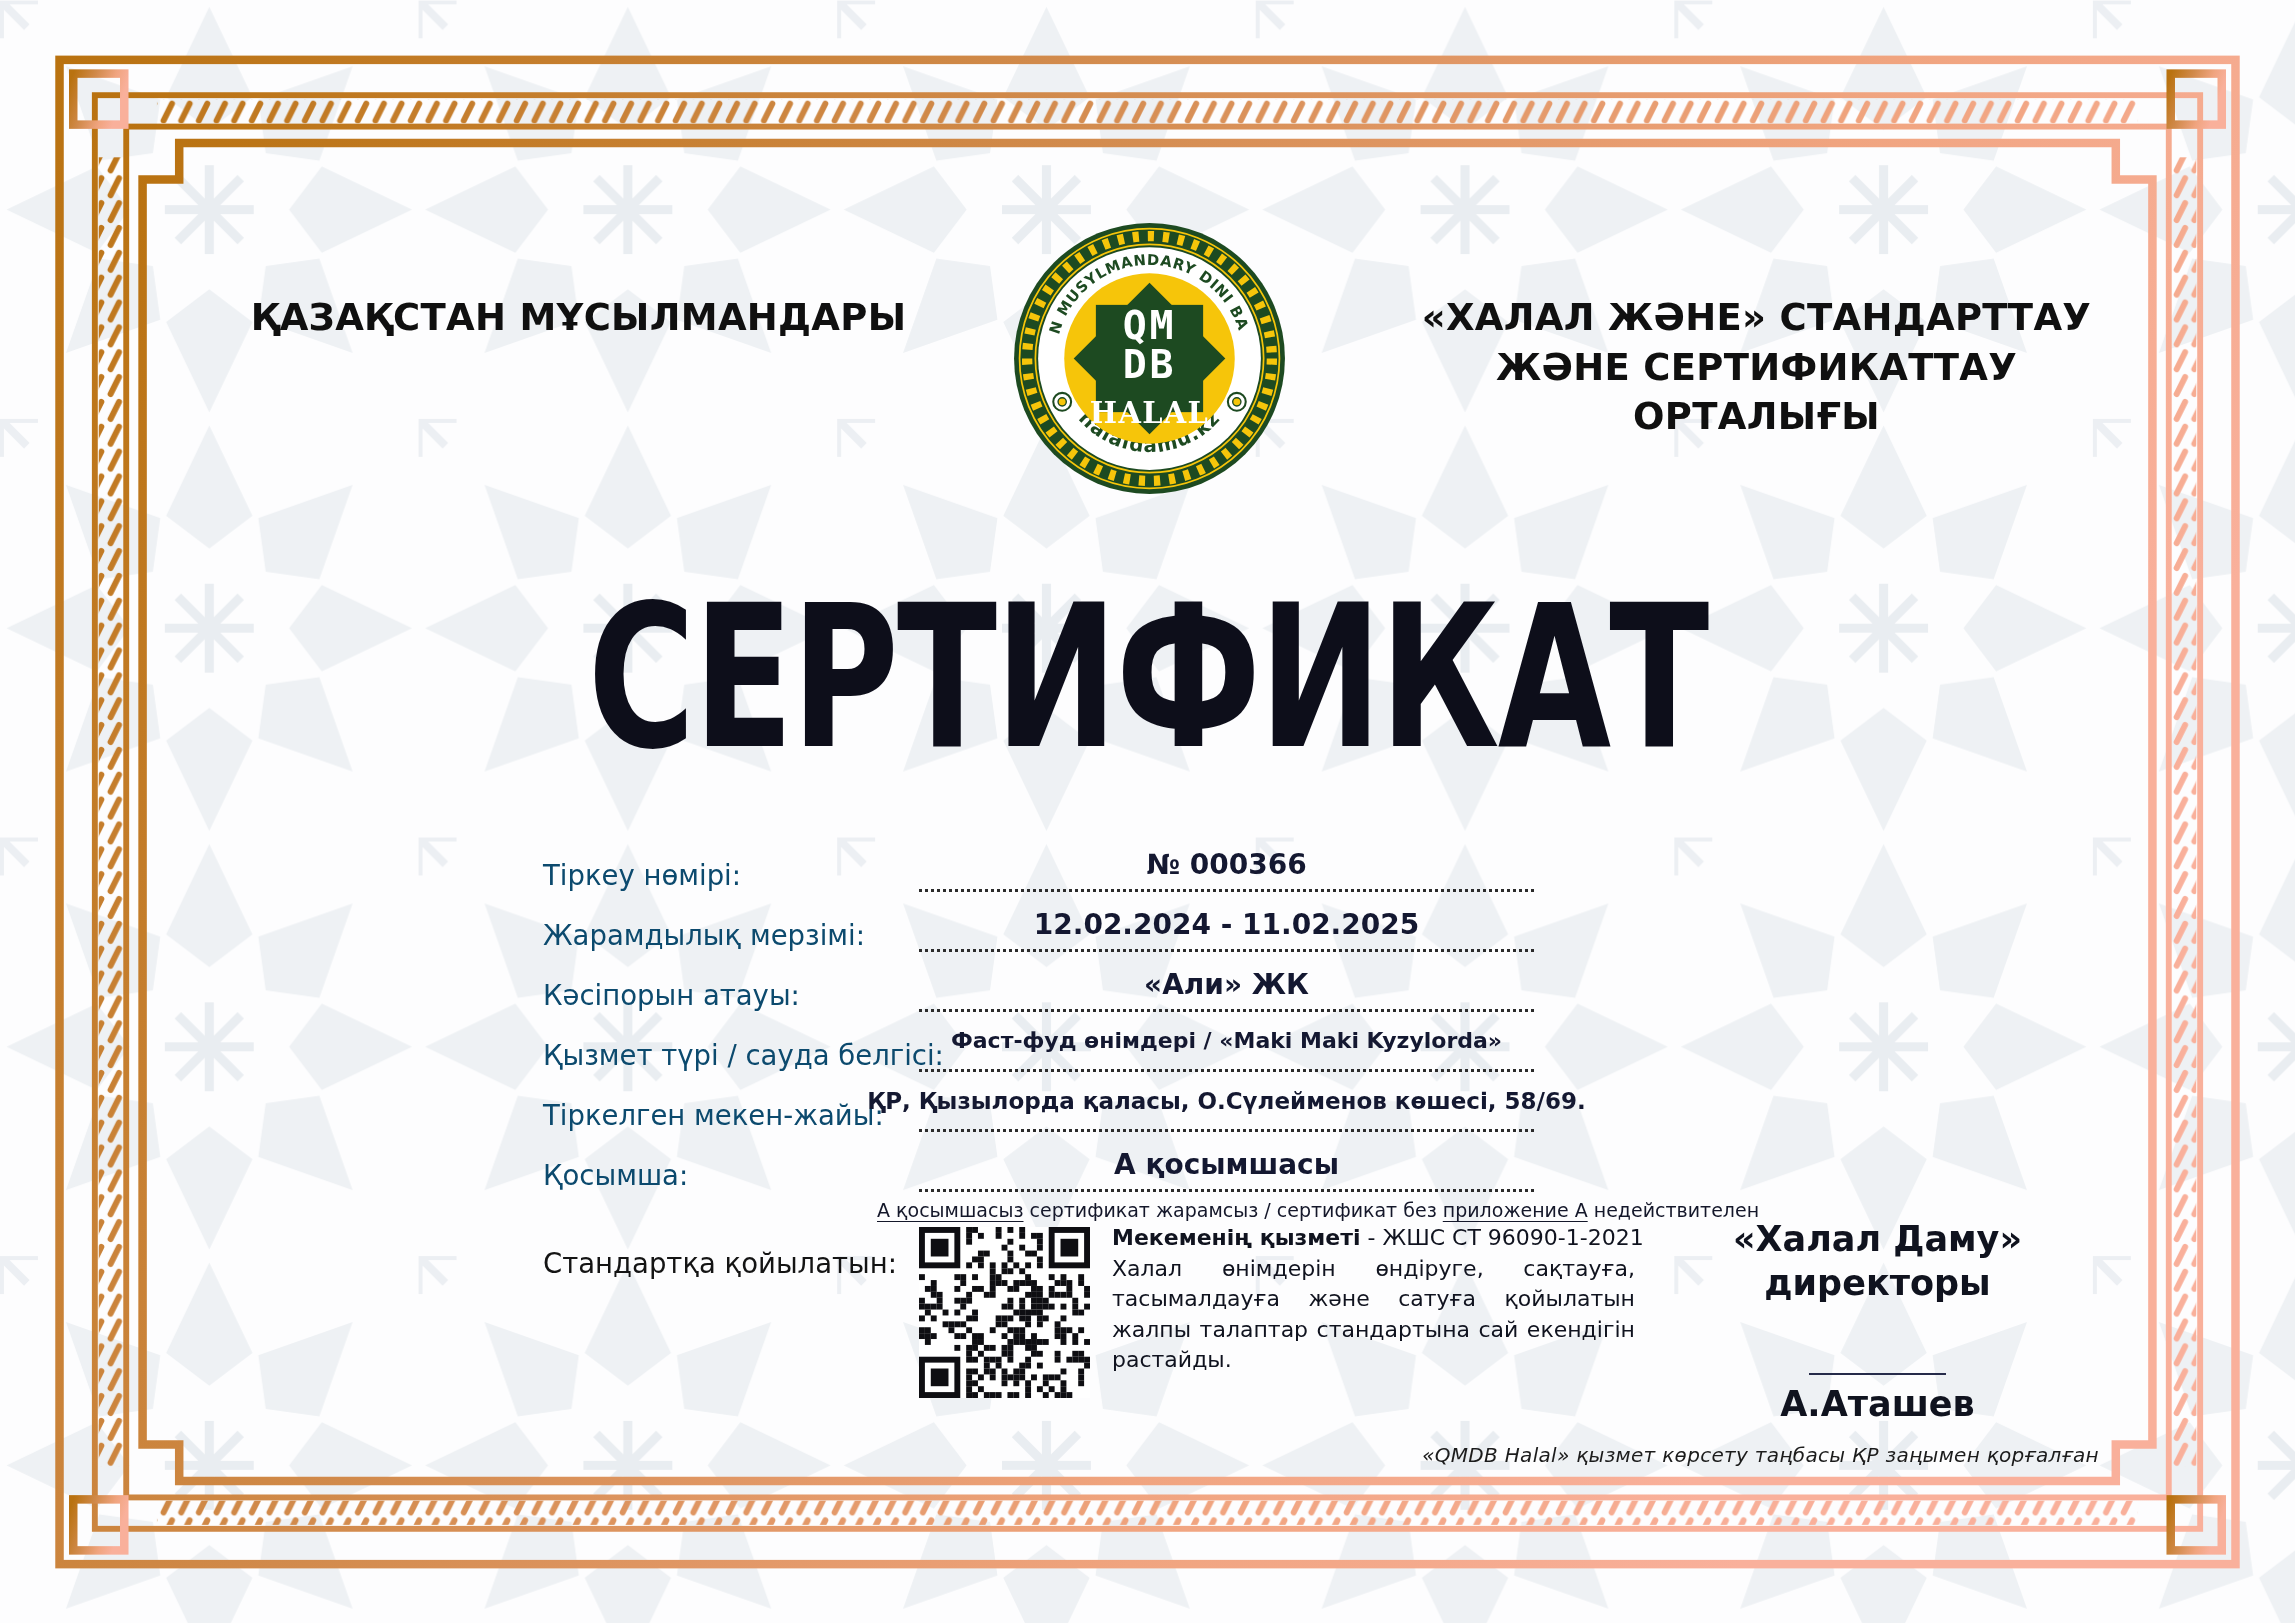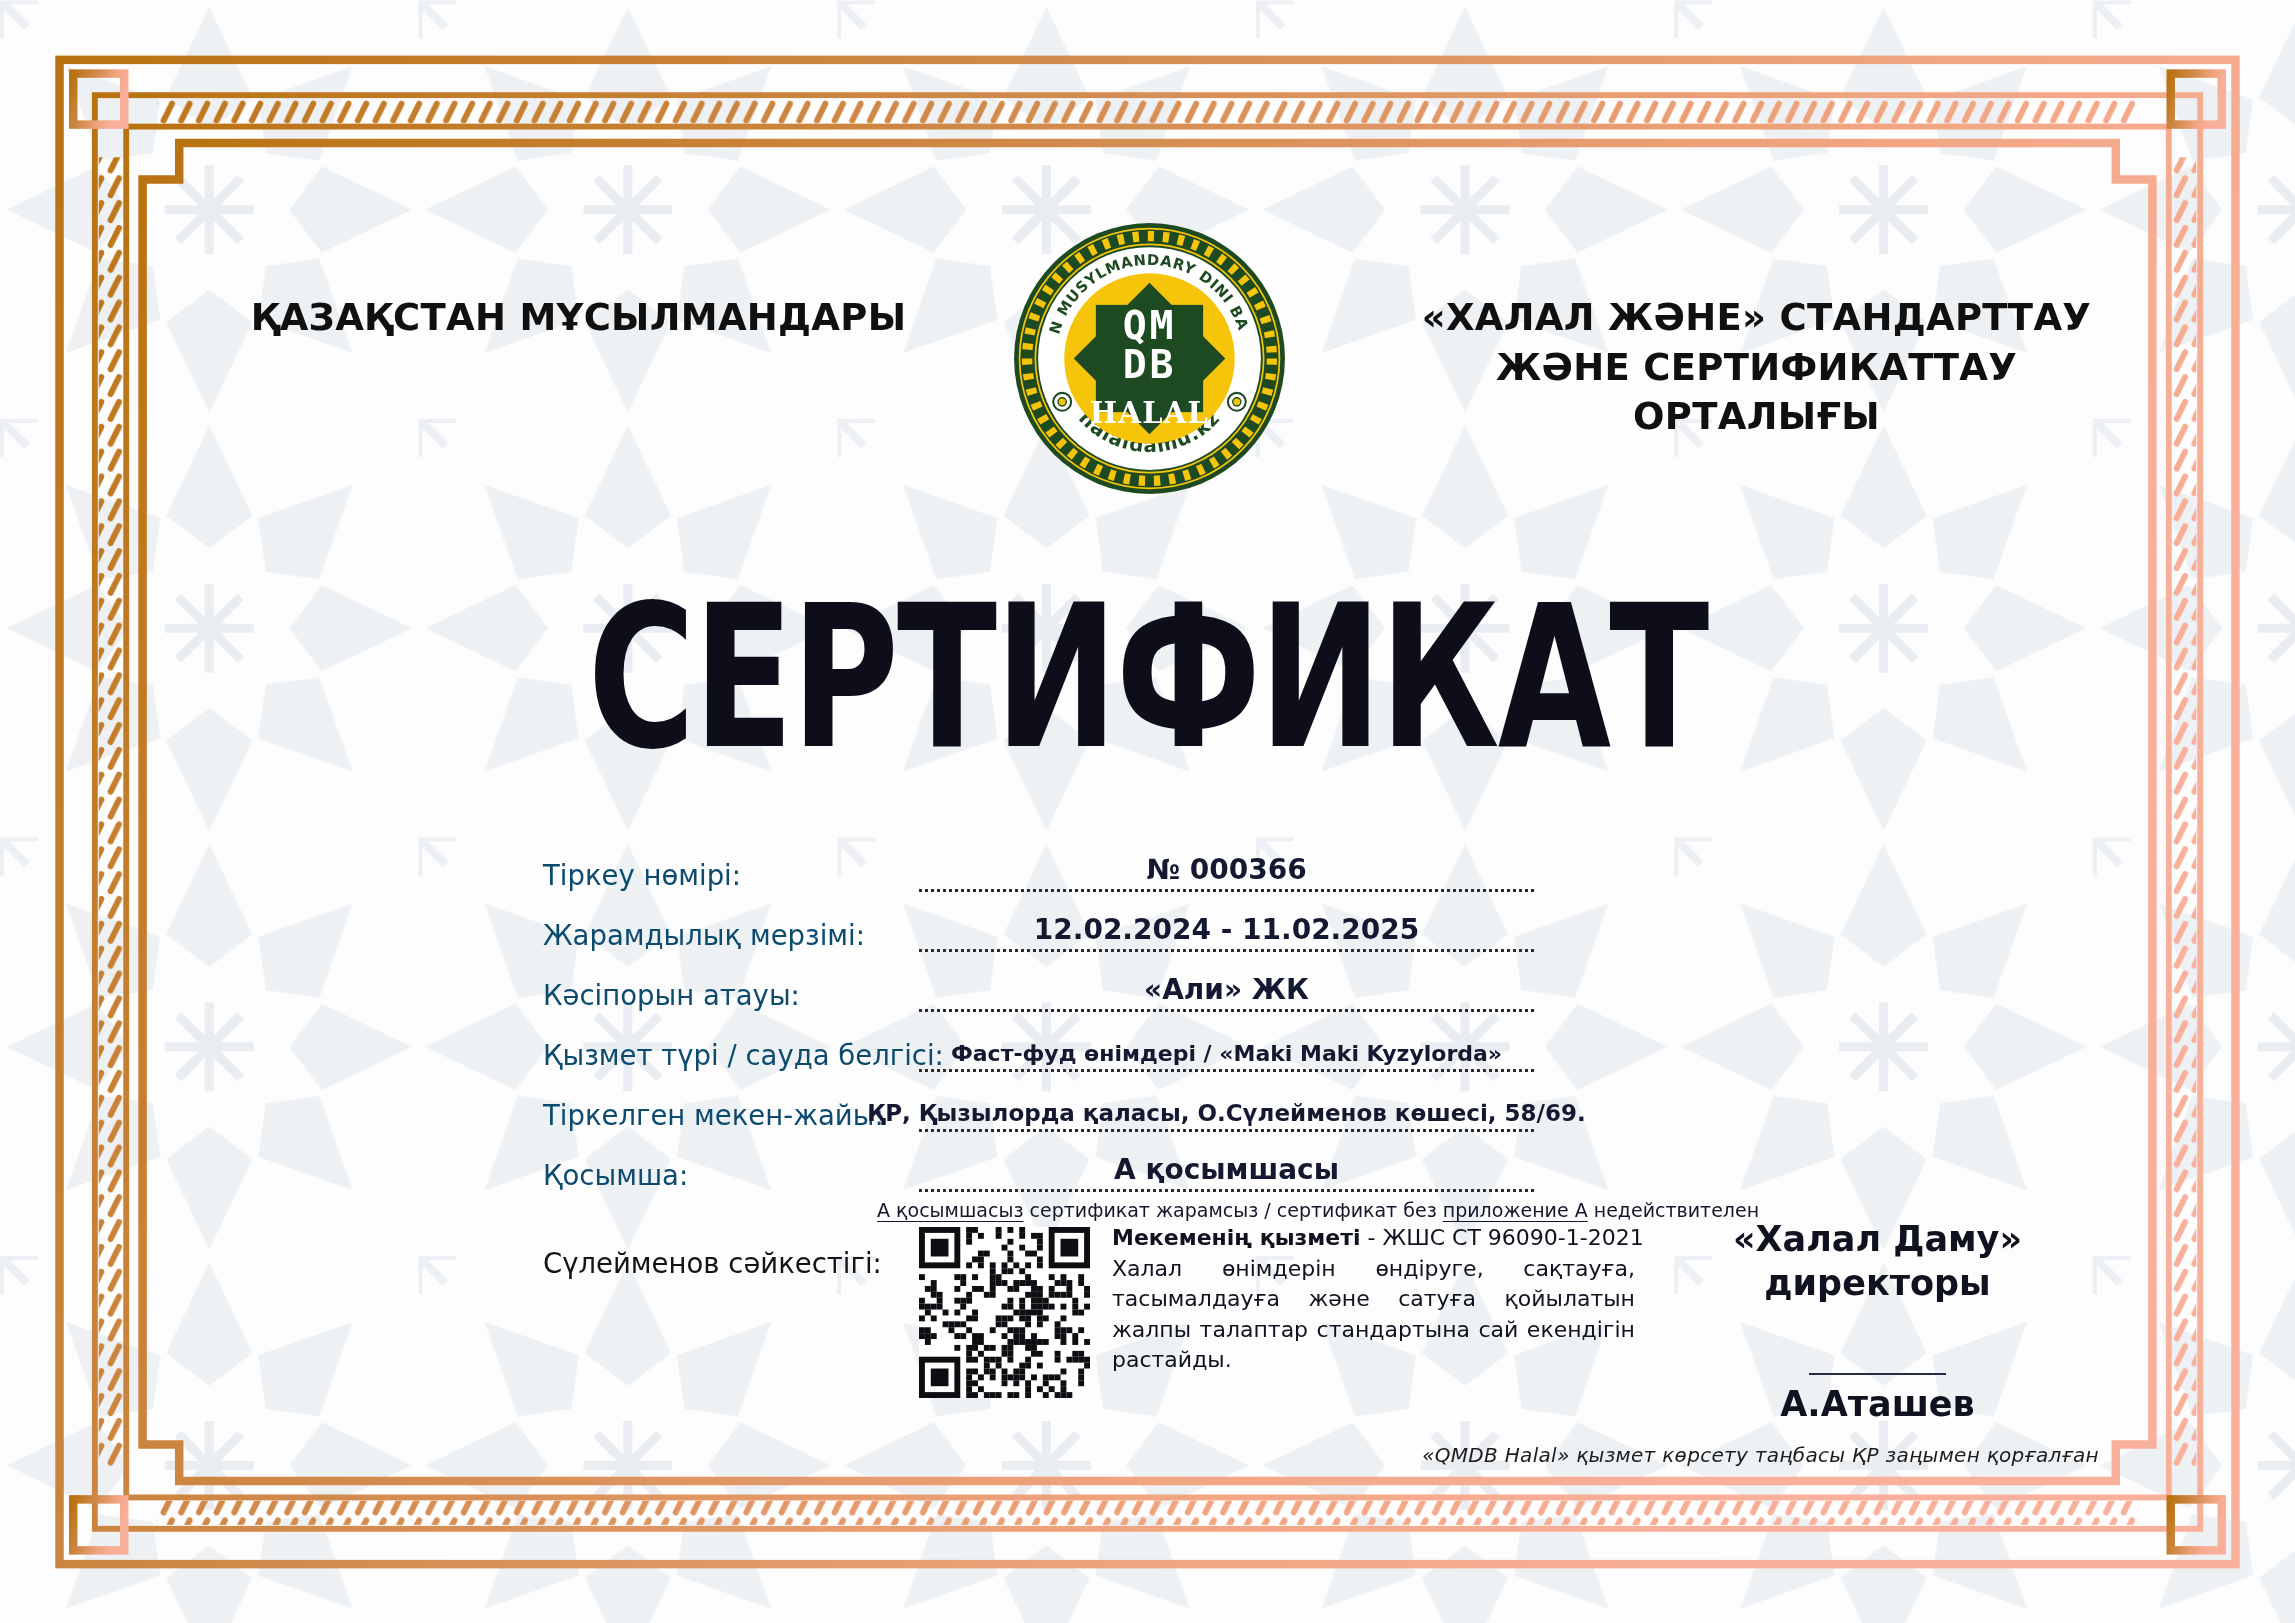--- a/index.html
+++ b/index.html
@@ -24,21 +24,21 @@
     color:#0d0e1a;transform:scaleX(.74);transform-origin:50% 50%;
     letter-spacing:-2.6px;white-space:nowrap;
   }
   
   .fields{position:absolute;left:543px;top:848px;width:991px;}
   .frow{position:relative;height:60px;}
   .flabel{position:absolute;left:0;top:10.5px;font-size:27.5px;color:#0c4a6e;white-space:nowrap;}
   .fline{
     position:absolute;left:376px;right:0;top:0;height:41px;
     border-bottom:3.3px dotted #2b2b2b;
-    display:flex;justify-content:center;align-items:flex-end;
+    display:flex;justify-content:center;align-items:flex-start;
   }
   .fval{font-weight:bold;font-size:28px;color:#141831;white-space:nowrap;padding-bottom:2.6px;}
   .frow:nth-child(4) .fval{font-size:22px;}
   .frow:nth-child(5) .fval{font-size:23px;}
   .note{
     position:absolute;left:877px;top:1199px;width:772px;
     text-align:center;font-size:19px;color:#14172a;white-space:nowrap;
   }
   .u{text-decoration:underline;text-underline-offset:3.9px;}
   
@@ -204,21 +204,21 @@
       <div class="fline">
           <span class="fval">А қосымшасы</span>
         </div>
     </div>
   </div>
 
   <div class="note">
     <span class="u">А қосымшасыз</span><span> сертификат жарамсыз / сертификат без </span><span class="u">приложение А</span><span> недействителен</span>
   </div>
 
-  <div class="std-label">Сүлейменов сәйкестігі:</div>
+  <div class="std-label">Стандартқа қойылатын:</div>
   <svg class="qr" aria-hidden="true" viewBox="0 0 261 261">
       <rect width="261" height="261" fill="#fff"></rect>
       <rect x="72" y="0" width="9" height="9" fill="#0e0e12"></rect>
       <rect x="81" y="0" width="9" height="9" fill="#0e0e12"></rect>
       <rect x="117" y="0" width="9" height="9" fill="#0e0e12"></rect>
       <rect x="135" y="0" width="9" height="9" fill="#0e0e12"></rect>
       <rect x="153" y="0" width="9" height="9" fill="#0e0e12"></rect>
       <rect x="72" y="9" width="9" height="9" fill="#0e0e12"></rect>
       <rect x="90" y="9" width="9" height="9" fill="#0e0e12"></rect>
       <rect x="117" y="9" width="9" height="9" fill="#0e0e12"></rect>

